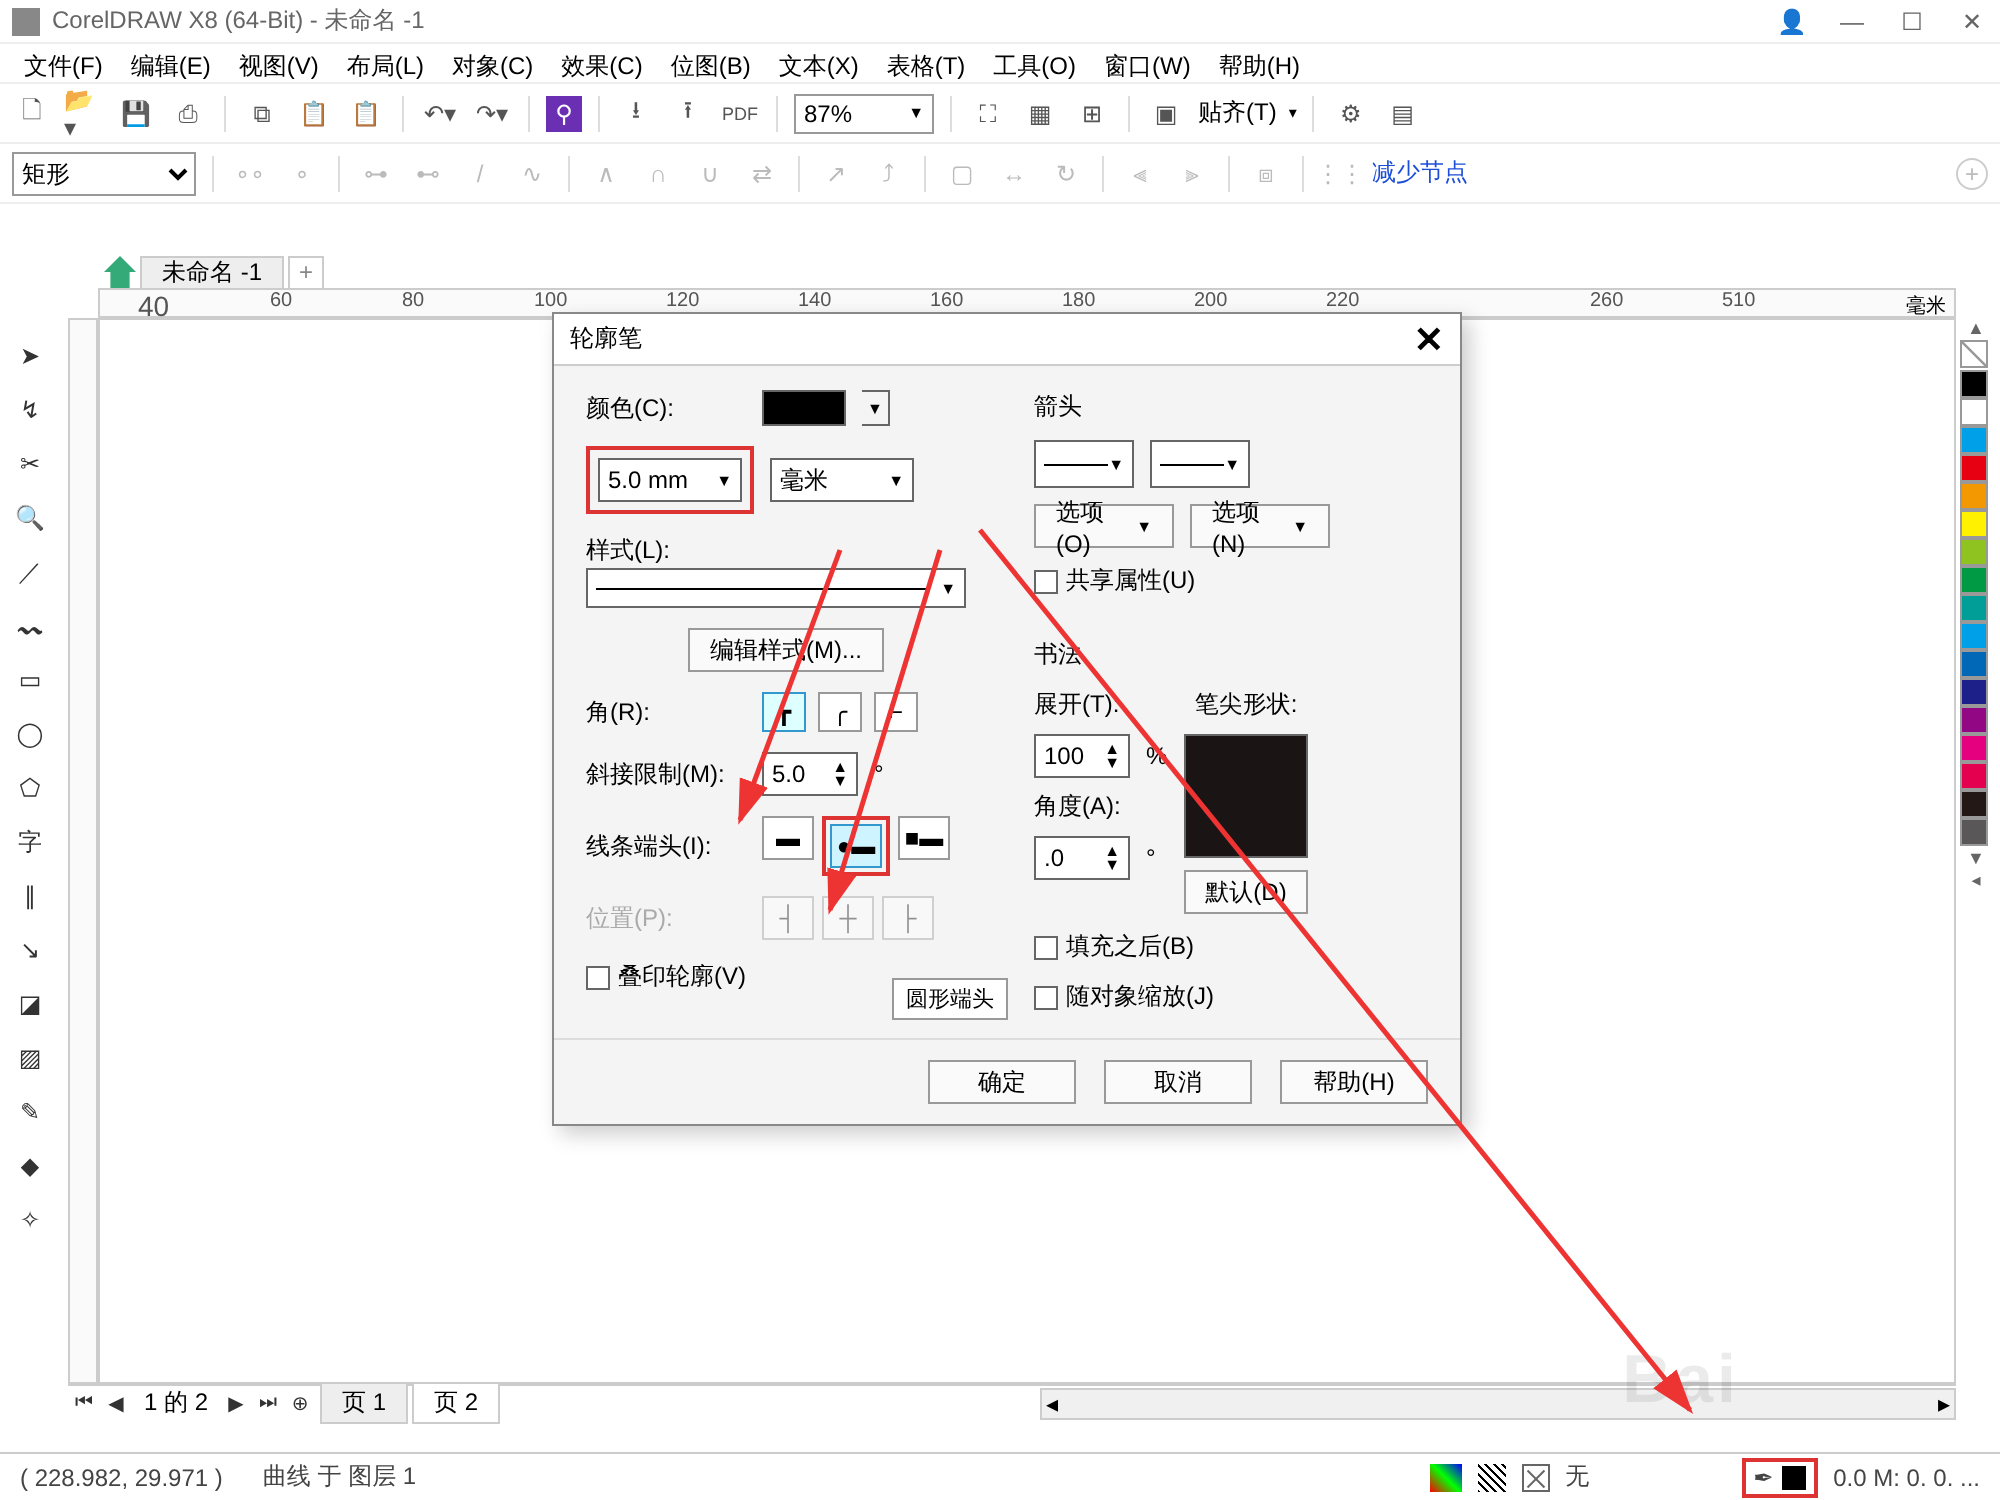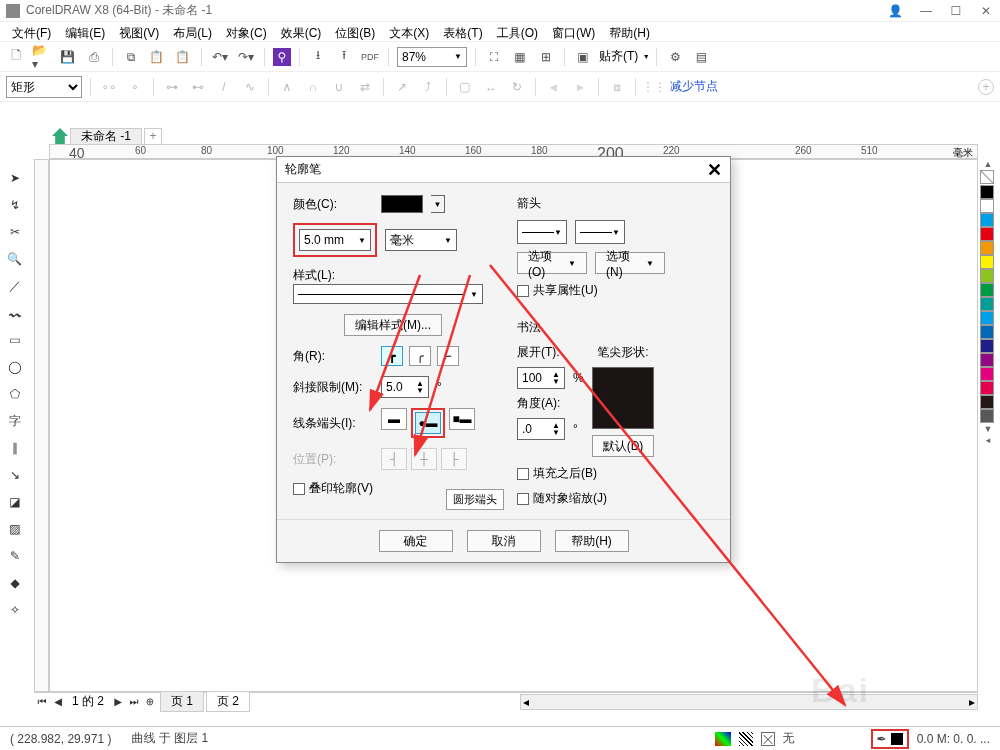--- a/index.html
+++ b/index.html
@@ -13,21 +13,21 @@
 
   .menubar { height: 20px; display:flex; gap:2px; padding: 2px 6px; border-bottom:1px solid #eee; }
   .menubar span { padding: 1px 6px; }
 
   .toolbar1, .toolbar2 { height: 30px; display:flex; align-items:center; gap:6px; padding:0 6px; border-bottom:1px solid #eee; }
   .toolbar1 .tbtn, .toolbar2 .tbtn { width:20px; height:20px; display:flex; align-items:center; justify-content:center; color:#555;}
   .toolbar1 .sep, .toolbar2 .sep { width:1px; height:18px; background:#ddd; margin:0 2px;}
   .zoominput { width:70px; height:20px; border:1px solid #999; display:flex; align-items:center; padding:0 4px; justify-content:space-between;}
   .zoominput .dd { font-size:8px;}
 
-  .toolbar2 select.shapetype { width:76px; height:22px; border:1px solid #999; background:#fff;}
+  .toolbar2 select.shapetype { width:92px; height:22px; border:1px solid #999; background:#fff;}
   .toolbar2 .grayicon { color:#bbb;}
   .toolbar2 .addnode { color:#1d4ed8; }
   .toolbar2 .plusc { width:16px; height:16px; border:1px solid #ccc; border-radius:50%; display:flex; align-items:center; justify-content:center; color:#bbb;}
 
   .tabstrip { position:absolute; top:106px; left:52px; height:18px; display:flex; align-items:center; gap:2px;}
   .tabstrip .home { width:16px; height:16px; background:#2b6; display:inline-block;}
   .tabstrip .tab { background:#eee; border:1px solid #ccc; padding:1px 10px; height:17px; display:flex; align-items:center;}
   .tabstrip .plus { width:18px; height:17px; border:1px solid #ccc; display:flex; align-items:center; justify-content:center; color:#888;}
 
   .lefttoolbox { position:absolute; top:105px; left:5px; width:26px; display:flex; flex-direction:column; gap:7px; padding-top:26px;}
@@ -78,21 +78,21 @@
   .capicons { display:flex; gap:4px;}
   .capicons .ci { width:26px; height:22px; border:1px solid #999; background:#fff; display:flex; align-items:center; justify-content:center;}
   .capicons .ci.sel { border:1px solid #39c; background:#cdf4ff;}
   .capred { border:2px solid #d33; padding:2px;}
   .graylbl { color:#aaa;}
   .cb { display:flex; align-items:center; gap:4px;}
   .cb .box { width:12px; height:12px; border:1px solid #666; background:#fff;}
   .arrowbox { width:50px; height:24px; border:1px solid #666; background:#fff; display:flex; align-items:center; justify-content:space-between; padding:0 4px;}
   .arrowbox .ln { flex:1; height:0; border-top:1px solid #000;}
   .nibsw { width:62px; height:62px; background:#1a1414; border:1px solid #666;}
-  .dlg-buttons { display:flex; gap:14px; justify-content:center; padding:10px 16px; border-top:1px solid #ddd;}
+  .dlg-buttons { display:flex; gap:14px; justify-content:flex-end; padding:10px 16px; border-top:1px solid #ddd;}
   .dlg-buttons .btn { width:74px; justify-content:center;}
 
   .tooltip { position:absolute; background:#fff; border:1px solid #999; padding:2px 6px; font-size:11px;}
 
   .watermark { position:absolute; right:130px; bottom:40px; font-size:34px; color:rgba(0,0,0,.08); font-weight:bold; letter-spacing:2px;}
 
   svg.annot { position:absolute; top:0; left:0; width:1000px; height:750px; pointer-events:none;}
 </style>
 </head>
 <body>
@@ -207,21 +207,21 @@
 </div>
 <div id="rulerticks" style="position:absolute; top:144px; left:49px; right:60px; height:15px; overflow:hidden;">
     <span style="position: absolute; top: 1px; font-size: 14px; color: rgb(85, 85, 85); left: 20px;">40</span>
     <span style="position: absolute; top: 1px; font-size: 10px; color: rgb(85, 85, 85); left: 86px;">60</span>
     <span style="position: absolute; top: 1px; font-size: 10px; color: rgb(85, 85, 85); left: 152px;">80</span>
     <span style="position: absolute; top: 1px; font-size: 10px; color: rgb(85, 85, 85); left: 218px;">100</span>
     <span style="position: absolute; top: 1px; font-size: 10px; color: rgb(85, 85, 85); left: 284px;">120</span>
     <span style="position: absolute; top: 1px; font-size: 10px; color: rgb(85, 85, 85); left: 350px;">140</span>
     <span style="position: absolute; top: 1px; font-size: 10px; color: rgb(85, 85, 85); left: 416px;">160</span>
     <span style="position: absolute; top: 1px; font-size: 10px; color: rgb(85, 85, 85); left: 482px;">180</span>
-    <span style="position: absolute; top: 1px; font-size: 16px; color: rgb(85, 85, 85); left: 548px;">200</span>
+    <span style="position: absolute; top: 1px; font-size: 10px; color: rgb(85, 85, 85); left: 548px;">200</span>
     <span style="position: absolute; top: 1px; font-size: 10px; color: rgb(85, 85, 85); left: 614px;">220</span>
     <span style="position: absolute; top: 18px; font-size: 10px; color: rgb(85, 85, 85); left: 680px;">240</span>
     <span style="position: absolute; top: 1px; font-size: 10px; color: rgb(85, 85, 85); left: 746px;">260</span>
     <span style="position: absolute; top: 1px; font-size: 10px; color: rgb(85, 85, 85); left: 812px;">510</span>
   </div>
 <div style="position:absolute; top:159px; left:34px; width:15px; bottom:58px; border:1px solid #ccc; background:#fafafa;"></div>
 
 <div class="lefttoolbox" style="top:142px;">
   <span class="tool">➤</span>
   <span class="tool">↯</span>

